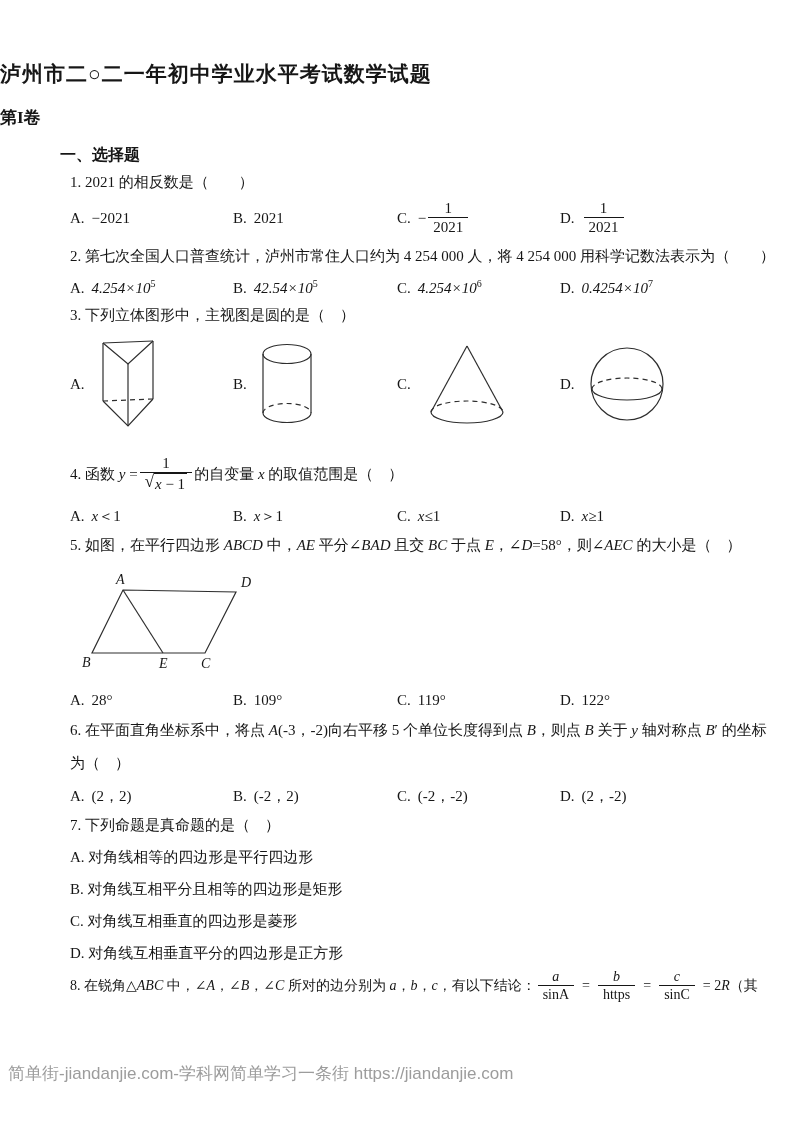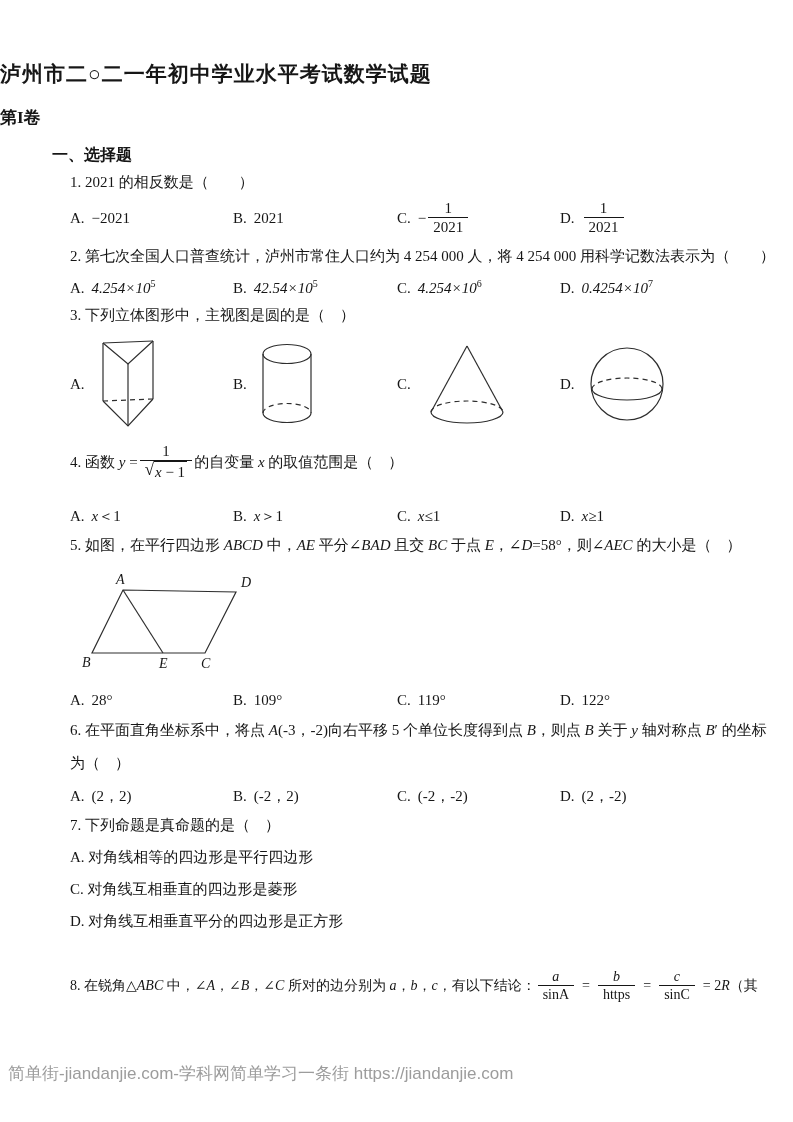--- a/index.html
+++ b/index.html
@@ -40,21 +40,21 @@
   .dash{fill:none;stroke:#2e2e2e;stroke-width:1.2;stroke-dasharray:5 4;}
   .figlabel{font-style:italic;font-size:14px;fill:#161616;font-family:"Liberation Serif","DejaVu Serif",serif;}
 </style>
 </head>
 <body>
 
 <div class="page">
 
   <div class="abs center title" style="top:60px;">泸州市二○二一年初中学业水平考试数学试题</div>
   <div class="abs center volume" style="top:106px;">第I卷</div>
-  <div class="abs heading" style="top:145px;left:52px;">一、选择题</div>
+  <div class="abs heading" style="top:145px;left:60px;">一、选择题</div>
 
   <div class="abs qtext" style="top:172px;">1. 2021 的相反数是（　　）</div>
   <div class="abs opts" style="top:194px;height:48px;">
     <div class="opt">
         <span class="olabel">A.</span>
         <span>−2021</span>
       </div>
     <div class="opt">
         <span class="olabel">B.</span>
         <span>2021</span>
@@ -132,21 +132,21 @@
     <div class="figcell">
       <span>D.</span>
       <svg width="76" height="92" viewBox="0 0 76 92">
         <circle class="stroke" cx="38" cy="46" r="36"></circle>
         <path class="stroke" d="M3,51 A35,11 0 0 0 73,51"></path>
         <path class="dash" d="M3,51 A35,11 0 0 1 73,51"></path>
       </svg>
     </div>
   </div>
 
-  <div class="abs mathline" style="top:436px;left:70px;height:52px;">
+  <div class="abs mathline" style="top:448px;left:70px;height:52px;">
     <span>4. 函数</span>&nbsp;
     <span><i>y</i> =</span>
     <span class="frac">
       <span class="fnum">1</span>
       <span class="fden"><span class="sqrt">
             <span class="sqrt-sign">√</span>
             <span class="radicand"><i>x</i> − 1</span>
           </span></span>
     </span>
     <span>的自变量 <i>x</i> 的取值范围是（　）</span>
@@ -218,20 +218,21 @@
       </div>
     <div class="opt">
         <span class="olabel">D.</span>
         <span>(2，-2)</span>
       </div>
   </div>
 
   <div class="abs qtext" style="top:815px;">7. 下列命题是真命题的是（　）</div>
   <div class="abs stack" style="top:847px;left:70px;width:660px;">
     <div>A. 对角线相等的四边形是平行四边形</div>
+    <div>B. 对角线互相平分且相等的四边形是矩形</div>
     <div>C. 对角线互相垂直的四边形是菱形</div>
     <div>D. 对角线互相垂直平分的四边形是正方形</div>
   </div>
 
   <div class="abs mathline" style="top:960px;left:70px;height:52px;font-size:14px;align-items:center;">
     <span>8. 在锐角△<i>ABC</i> 中，∠<i>A</i>，∠<i>B</i>，∠<i>C</i> 所对的边分别为 <i>a</i>，<i>b</i>，<i>c</i>，有以下结论：</span>
     <span class="frac">
         <span class="fnum"><i>a</i></span>
         <span class="fden">sinA</span>
       </span>

